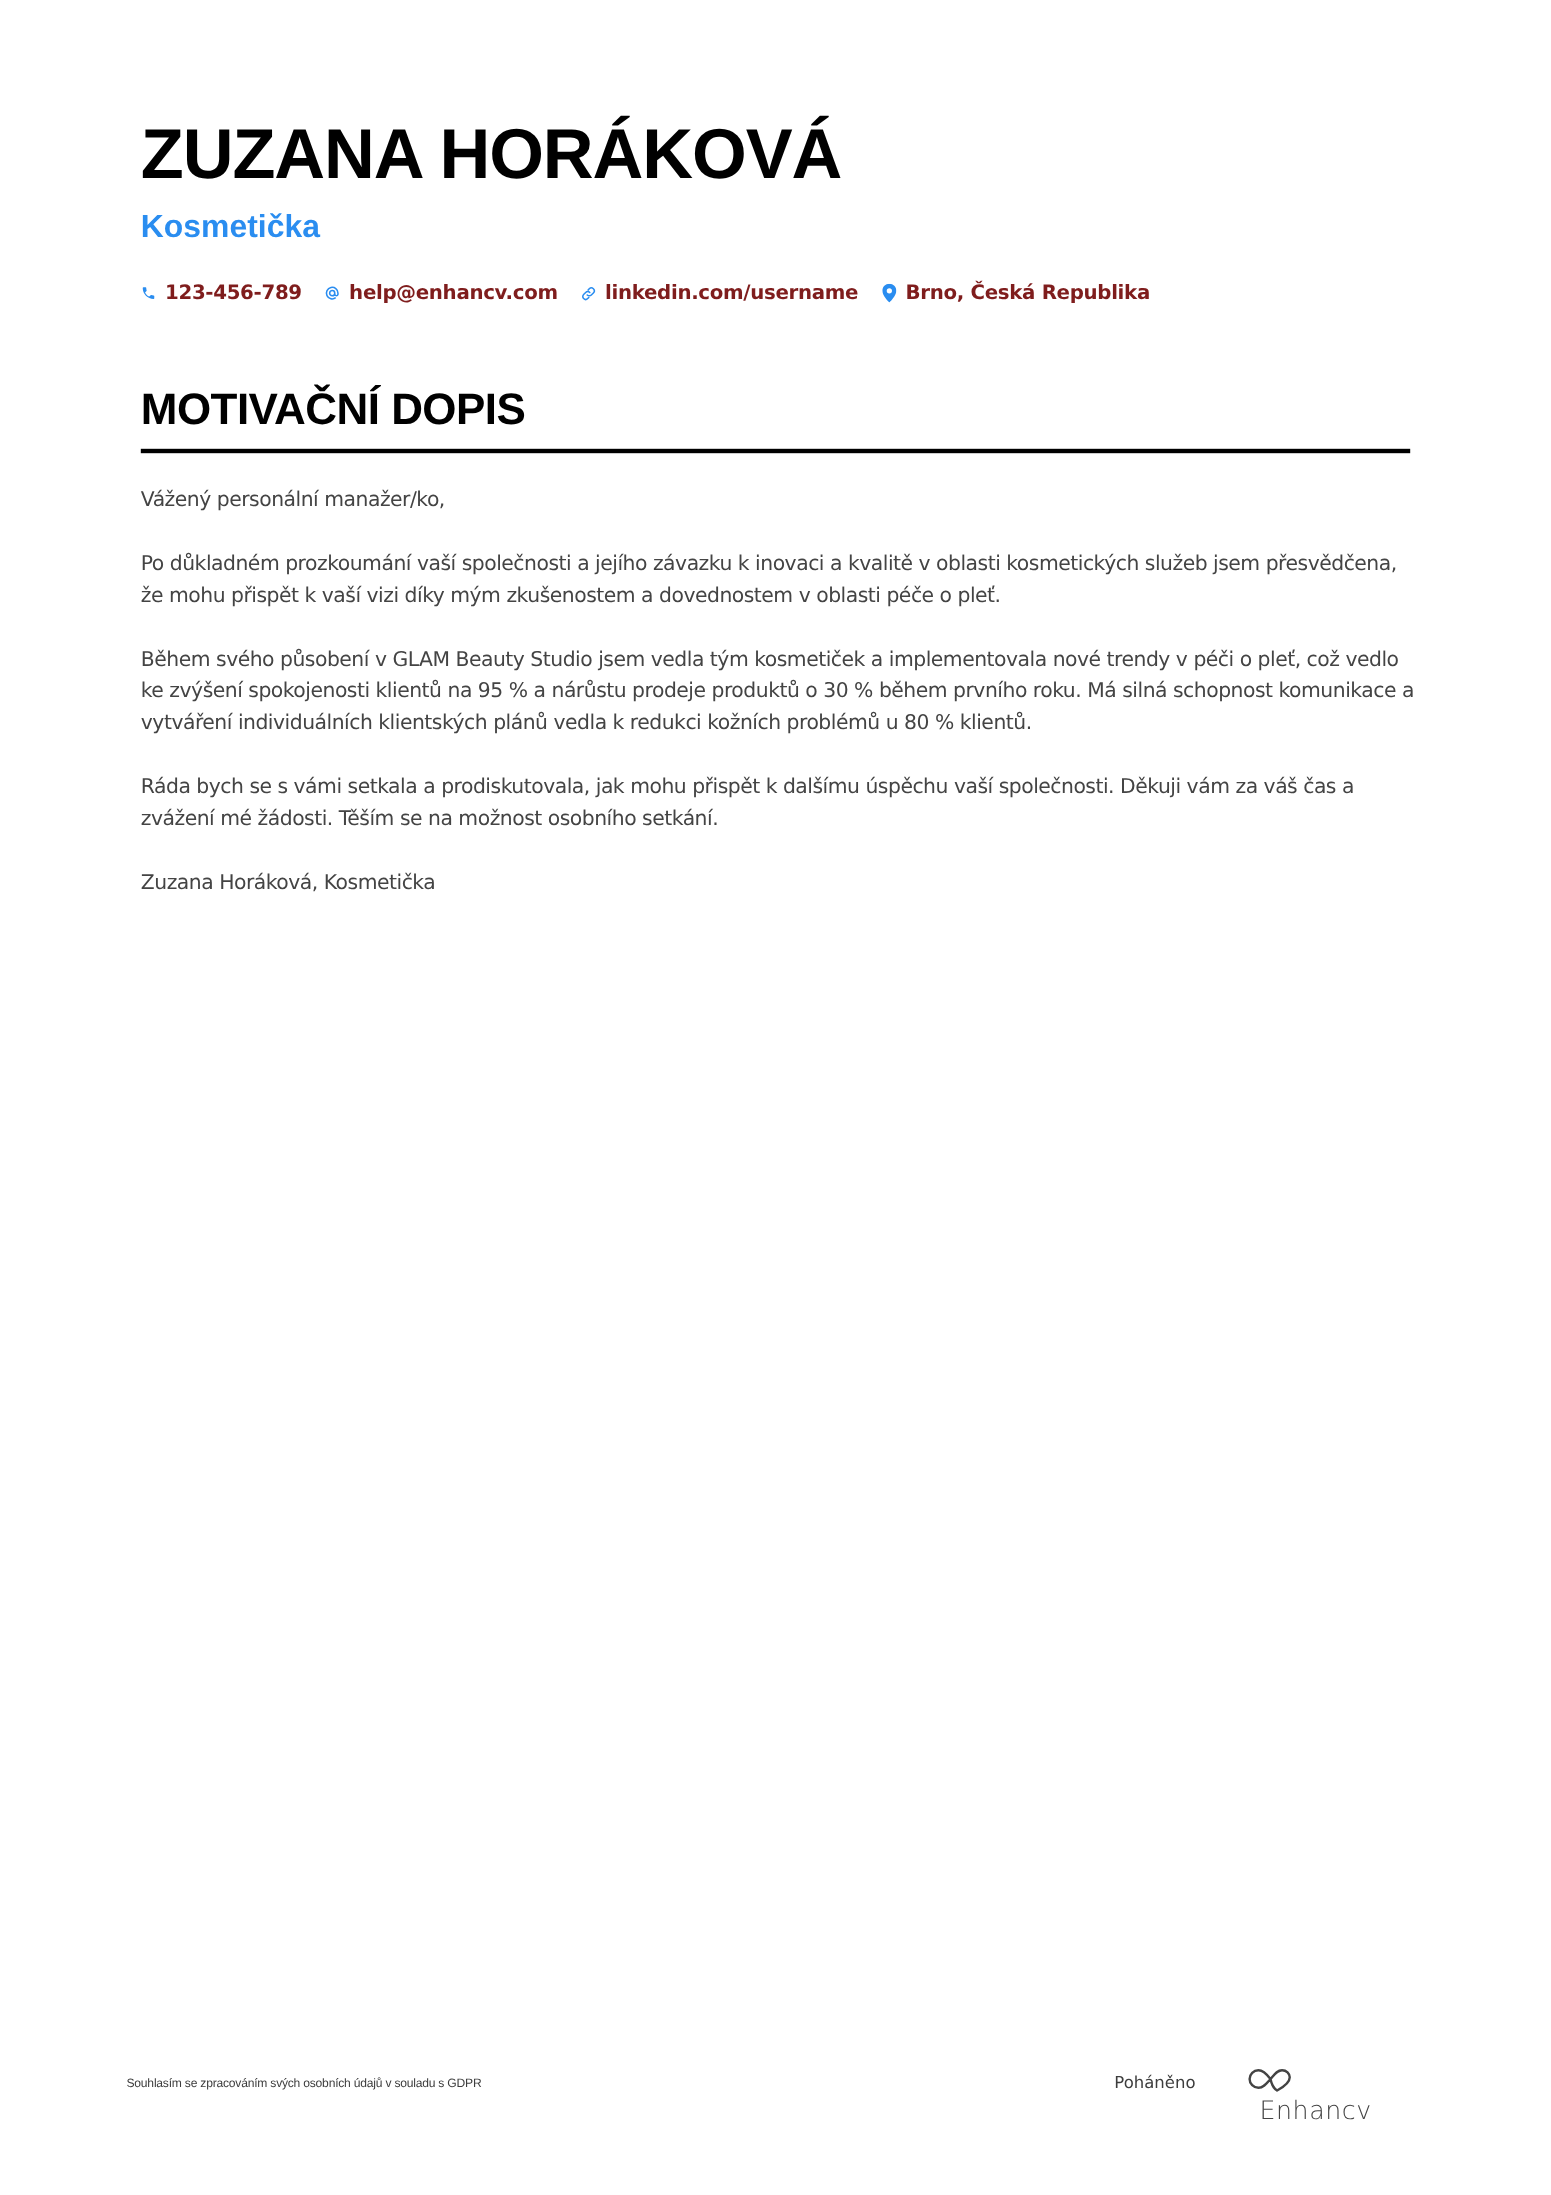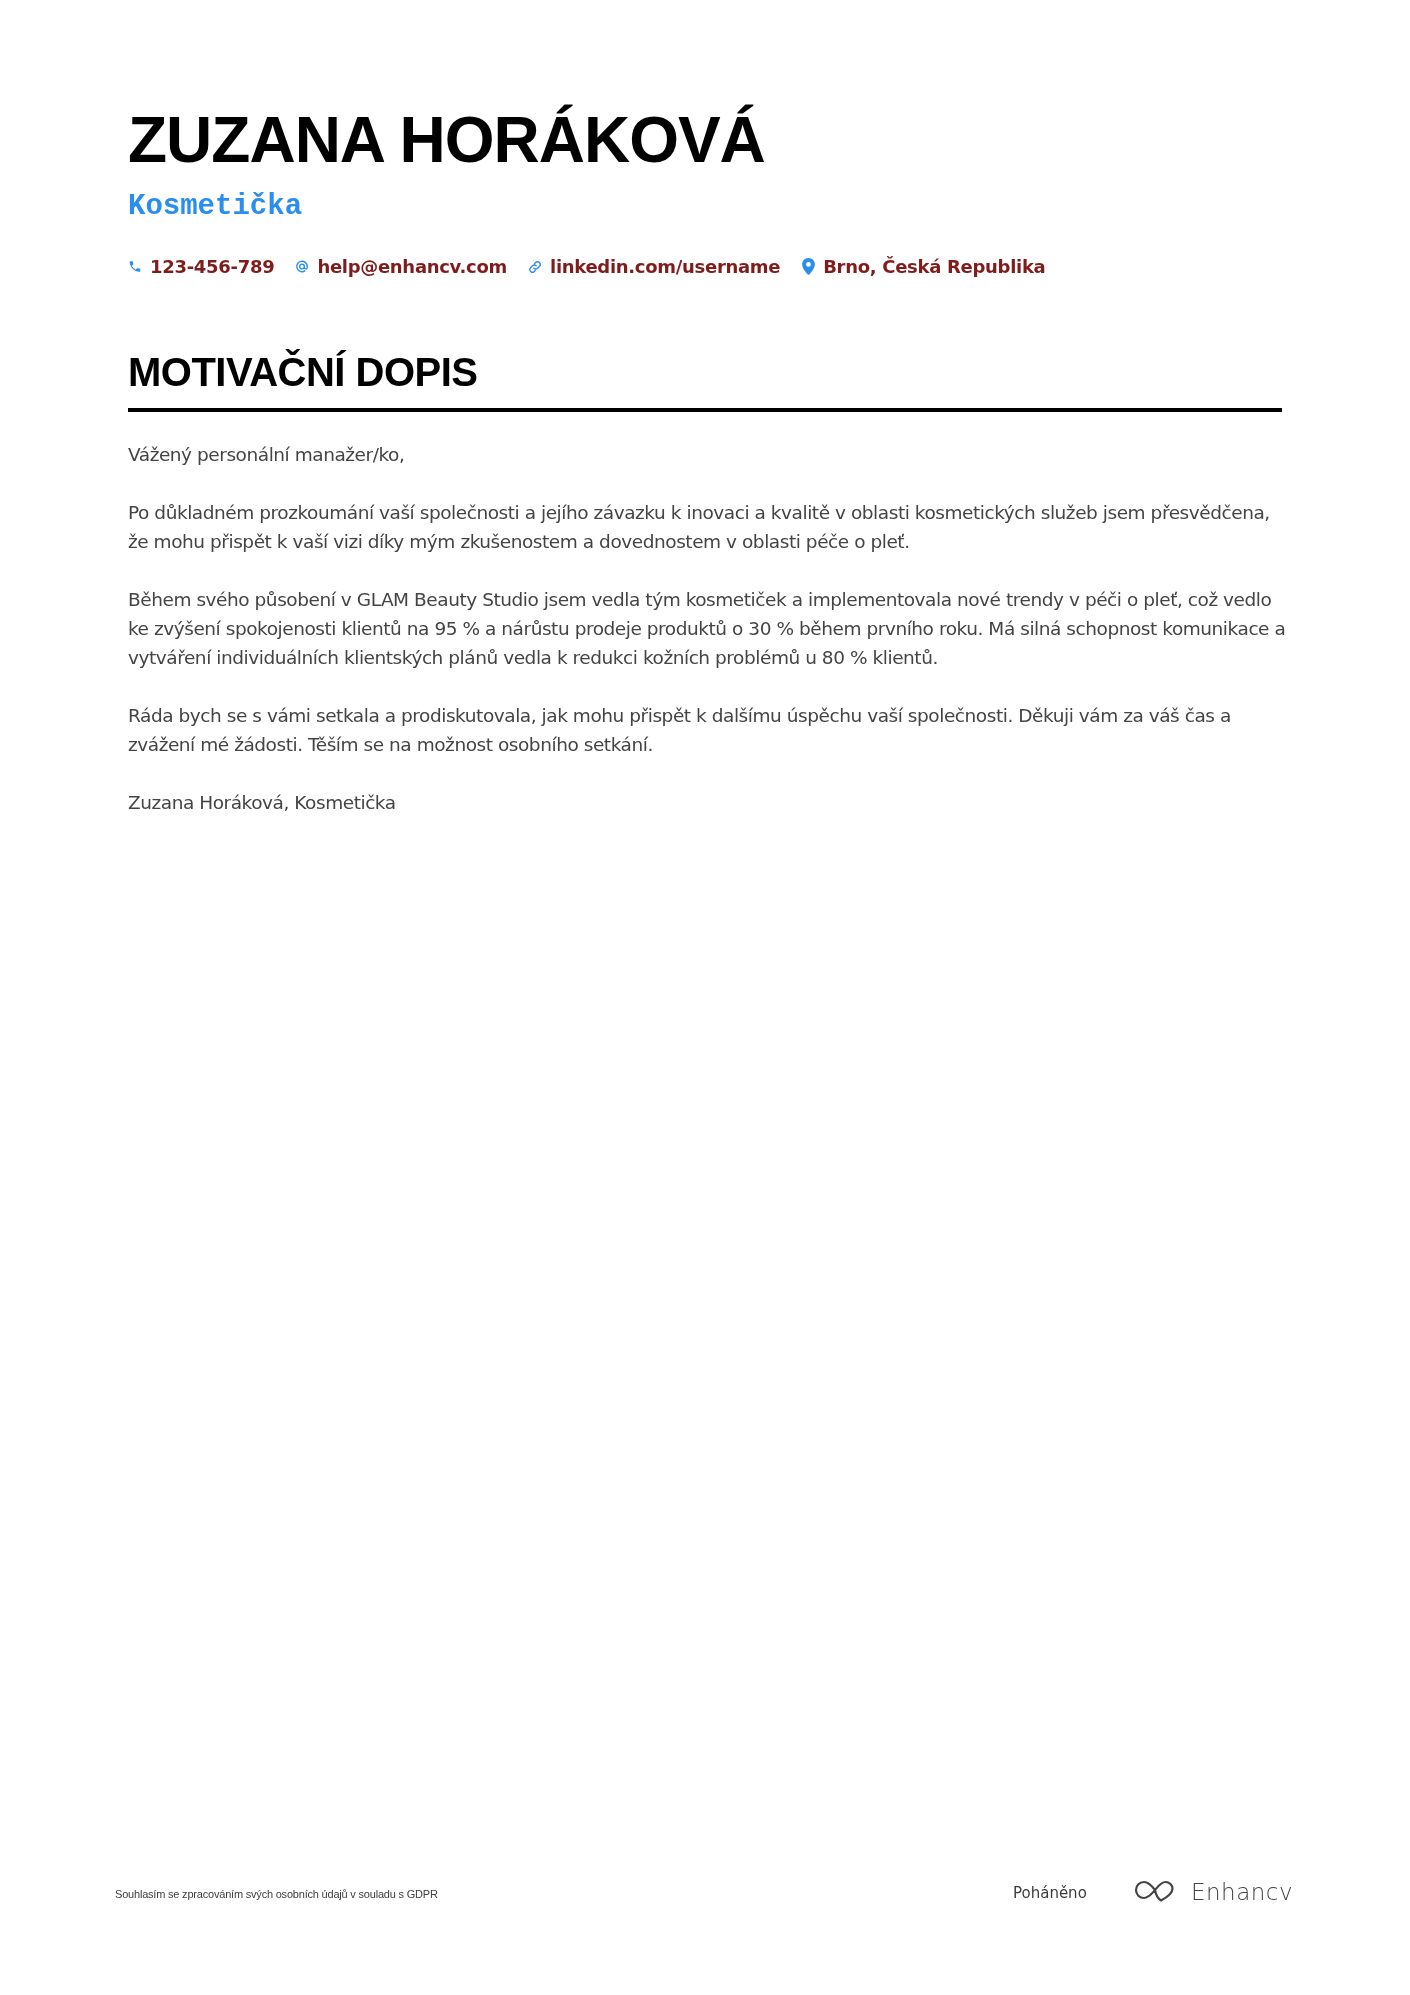--- a/index.html
+++ b/index.html
@@ -6,21 +6,21 @@
     html, body { width: 1410px; height: 1995px; background: #ffffff; }
     body { position: relative; font-family: "DejaVu Sans", sans-serif; color: #3b3b3b; overflow: hidden; }
     .page { position: absolute; left: 128px; top: 0; width: 1154px; }
     .name {
       position: absolute; top: 108px; left: 0;
       font-family: "Liberation Sans", sans-serif; font-weight: 700;
       font-size: 64px; letter-spacing: -1px; color: #000; line-height: 1; white-space: nowrap;
     }
     .title {
       position: absolute; top: 192px; left: 0;
-      font-family: Liberation Mono, monospace; font-weight: 700;
+      font-family: Liberation Sans, sans-serif; font-weight: 700;
       font-size: 29px; color: #2a8df0; line-height: 1; white-space: nowrap;
     }
     .contacts {
       position: absolute; top: 256px; left: 0; display: flex; align-items: center;
       font-family: "DejaVu Sans", sans-serif; font-weight: 700; font-size: 18px;
       color: #7f1d1d; white-space: nowrap;
     }
     .contact { display: flex; align-items: center; margin-right: 21px; letter-spacing: -0.3px; }
     .contact .ico { width: 14px; height: 16px; margin-right: 8px; display: inline-flex; align-items: center; justify-content: center; color: #2a8df0; }
     .contact .ico svg { display: block; }
@@ -38,21 +38,21 @@
     .body p { margin-bottom: 29px; }
     .footer-consent {
       position: absolute; top: 1888px; left: 115px;
       font-family: Liberation Sans, sans-serif; font-size: 11px; color: #3d3d3d; letter-spacing: -0.2px; white-space: nowrap;
     }
     .footer-powered {
       position: absolute; top: 1884px; left: 1013px;
       font-family: "DejaVu Sans", sans-serif; font-size: 15px; color: #3d3d3d; white-space: nowrap;
     }
     .footer-logo {
-      position: absolute; top: 1878px; left: 1133px; display: flex; align-items: center;
+      position: absolute; top: 1878px; left: 1133px; display: flex; align-items: flex-start; flex-direction: column;
     }
     .footer-logo .logo-text {
       margin-left: 12px; font-family: "DejaVu Sans", sans-serif; font-size: 23px;
       color: #444; letter-spacing: 0.5px; font-weight: 300;
     }
   </style>
 </head>
 <body>
 
 <div class="page">

